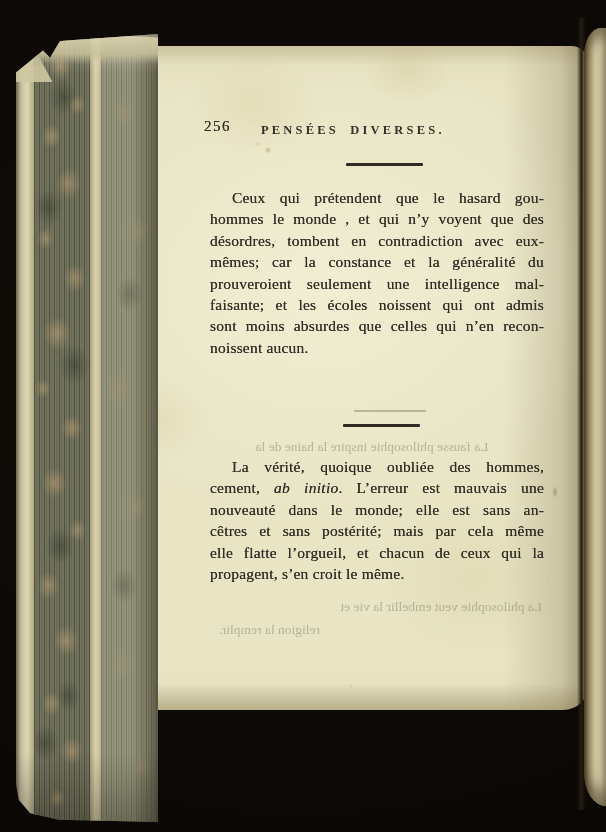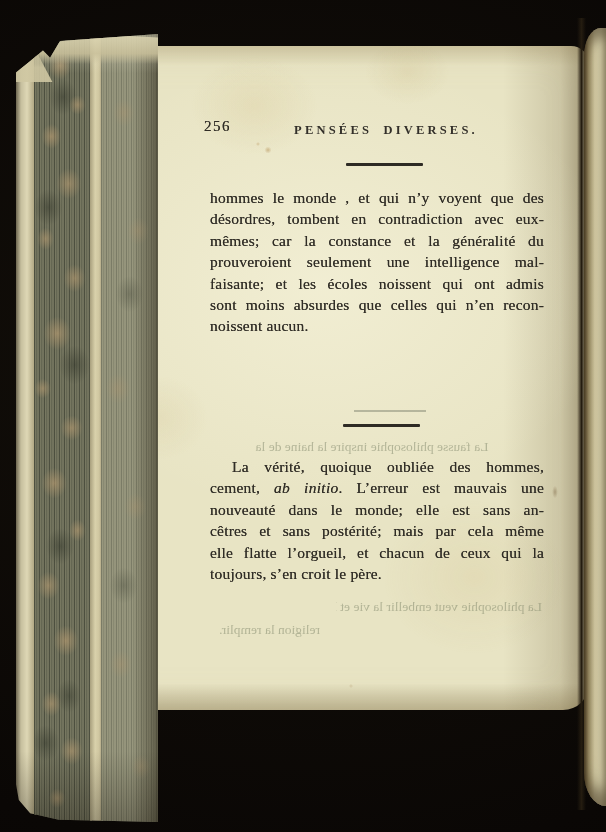--- a/index.html
+++ b/index.html
@@ -34,21 +34,21 @@
       radial-gradient(4px 4px at 327px 722px, rgba(100,55,18,.8), transparent 70%),
       radial-gradient(4px 4px at 452px 754px, rgba(90,48,14,.85), transparent 70%),
       radial-gradient(3px 3px at 345px 198px, rgba(150,100,40,.28), transparent 70%),
       radial-gradient(4px 9px at 444px 446px, rgba(110,85,50,.4), transparent 70%),
       radial-gradient(3px 3px at 240px 640px, rgba(150,110,55,.2), transparent 70%);
   }
   
   .ink{color:#302d26;text-shadow:0 0 .5px rgba(48,45,38,.85);}
   .page-number{position:absolute;left:93px;top:72px;font-size:15px;letter-spacing:1.5px;}
   .running-header{
-    position:absolute;left:150px;top:77px;width:250px;text-align:center;
+    position:absolute;left:150px;top:77px;width:250px;text-align:left;
     font-size:12.5px;letter-spacing:3.2px;word-spacing:5px;font-weight:bold;
     color:#33302a;text-shadow:none;
   }
   .header-rule{position:absolute;left:235px;top:117px;width:77px;height:2.5px;background:#2e2b24;border-radius:1px;}
   .body-block{position:absolute;left:99px;width:334px;font-size:15.5px;letter-spacing:.2px;}
   .p1{top:141px;}
   .p2{top:410px;}
   .line{height:21.4px;line-height:21.4px;text-align:justify;text-align-last:justify;white-space:nowrap;}
   .line.first{text-indent:22px;}
   .line.last{text-align-last:left;white-space:normal;}
@@ -150,40 +150,41 @@
 <body>
 
 <div class="scene">
 
   <div class="page">
     <span class="page-number ink">256</span>
     <span class="running-header">PENSÉES DIVERSES.</span>
     <div class="header-rule"></div>
 
     <div class="body-block p1 ink">
+        <div class="line first"><span>Ceux qui prétendent que le hasard gou-</span></div>
         <div class="line"><span>hommes le monde , et qui n’y voyent que des</span></div>
         <div class="line"><span>désordres, tombent en contradiction avec eux-</span></div>
         <div class="line"><span>mêmes; car la constance et la généralité du</span></div>
         <div class="line"><span>prouveroient seulement une intelligence mal-</span></div>
         <div class="line"><span>faisante; et les écoles noissent qui ont admis</span></div>
         <div class="line"><span>sont moins absurdes que celles qui n’en recon-</span></div>
         <div class="line last"><span>noissent aucun.</span></div>
       </div>
 
     <div class="ghost-rule"></div>
     <div class="section-rule"></div>
     <div class="ghost ghost-mid">La fausse philosophie inspire la haine de la</div>
 
     <div class="body-block p2 ink">
         <div class="line first"><span>La vérité, quoique oubliée des hommes,</span></div>
         <div class="line"><span>cement, </span><em>ab initio</em><span>. L’erreur est mauvais une</span></div>
         <div class="line"><span>nouveauté dans le monde; elle est sans an-</span></div>
         <div class="line"><span>cêtres et sans postérité; mais par cela même</span></div>
         <div class="line"><span>elle flatte l’orgueil, et chacun de ceux qui la</span></div>
-        <div class="line last"><span>toujours, s’en croit le père.</span></div>
+        <div class="line last"><span>propagent, s’en croit le même.</span></div>
       </div>
 
     <div class="ghost ghost-b1">La philosophie veut embellir la vie et la</div>
     <div class="ghost ghost-b2">religion la remplir.</div>
   </div>
 
   <div class="stack">
     <div class="stack-outer"></div>
     <div class="stack-band1"></div>
     <div class="stack-gap"></div>

